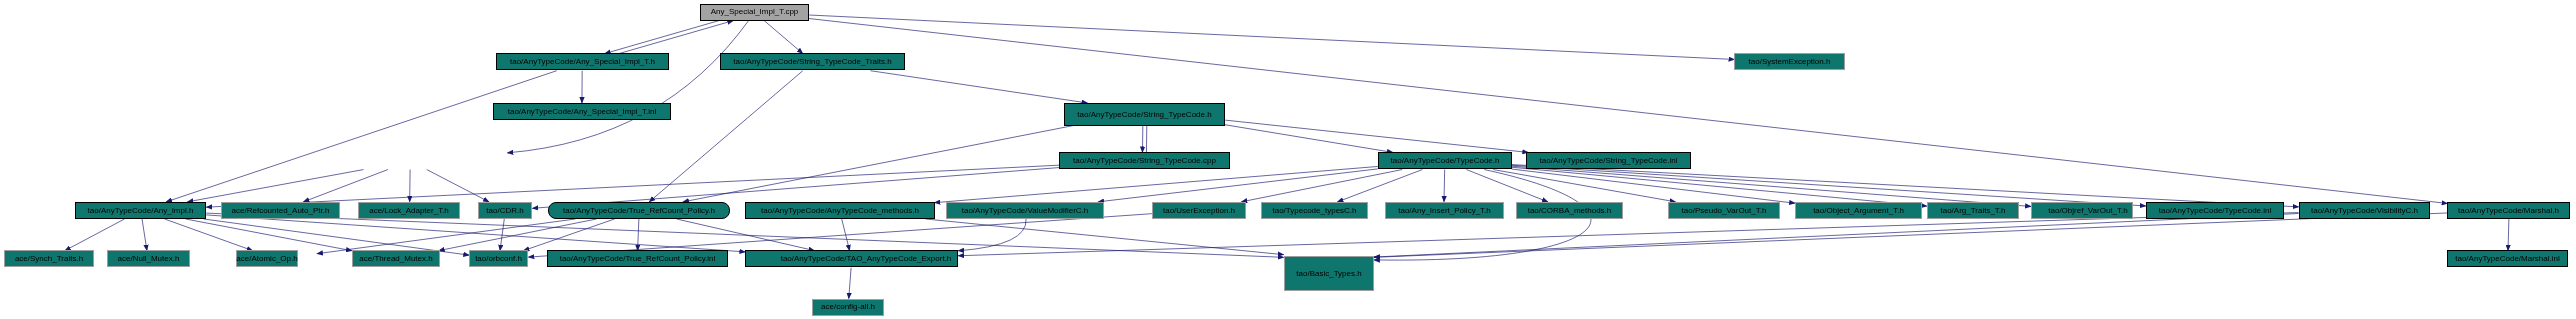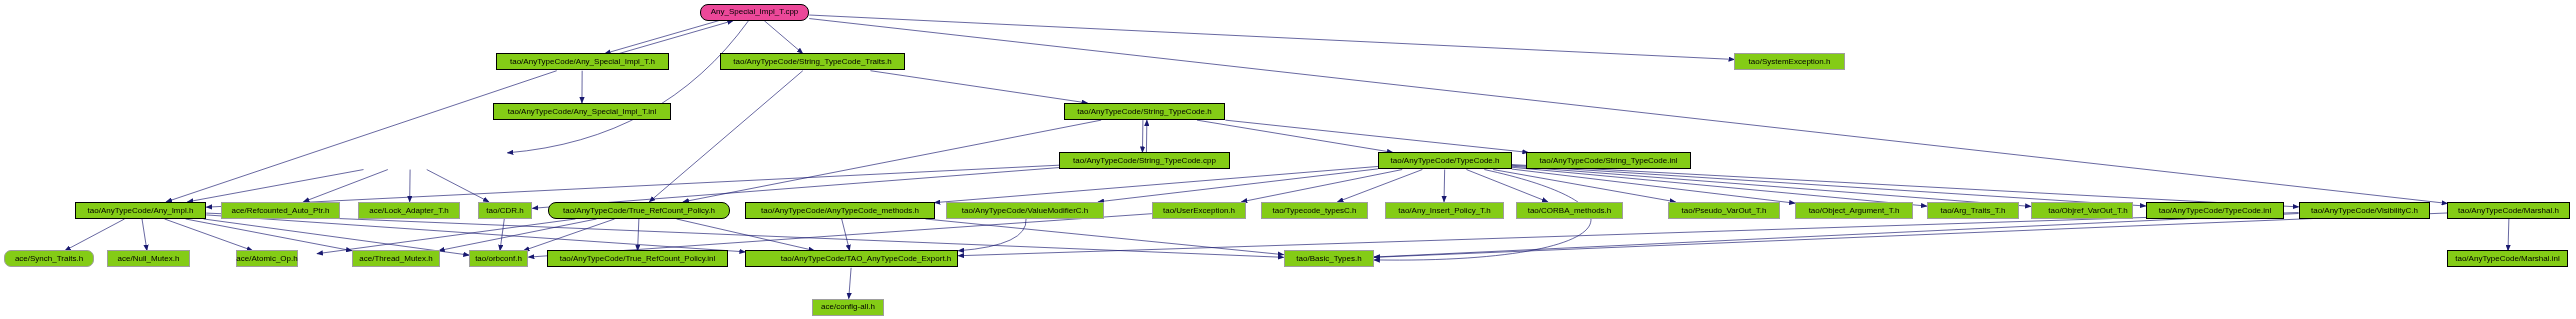--- a/index.html
+++ b/index.html
@@ -8,31 +8,31 @@
     width:2576px; height:320px;
     background:#ffffff;
     font-family:"Liberation Sans", sans-serif;
     overflow:hidden;
   }
   #edges { position:absolute; left:0; top:0; width:2576px; height:320px; }
   .node {
     position:absolute;
     box-sizing:border-box;
     display:flex; align-items:center; justify-content:center;
-    background:#84cc16;
+    background:#0f766e;
     border:0.7px solid #000000;
     color:#000000;
     font-size:8px;
     line-height:1;
     white-space:nowrap;
     cursor:pointer;
   }
   .node.muted { border-color:#9e9e9e; }
   .node.bold  { border-width:1.3px; }
-  .node.root  { background:#ec4899; border-width:1.3px; cursor:default;border-radius:8px; }
+  .node.root  { background:#a3a3a3; border-width:1.3px; cursor:default; }
   path.edge { fill:none; stroke-width:1px; }
 </style>
 </head>
 <body>
 
 <div id="stage">
   <svg id="edges" xmlns="http://www.w3.org/2000/svg" viewBox="0 0 3909 485">
     <defs>
       <marker id="arrow" markerWidth="10" markerHeight="8" refX="9" refY="4" orient="auto" markerUnits="userSpaceOnUse">
         <path d="M0,0 L10,4 L0,8 z" fill="#191970"></path>
@@ -93,46 +93,46 @@
       <path d="M3488,323.68682367918524 L2085,389.7733927434755" class="edge" stroke="#191970" marker-end="url(#arrow)"></path>
       <path d="M3714,322.8632049134562 L2085,390.1697375767728" class="edge" stroke="#191970" marker-end="url(#arrow)"></path>
       <path d="M3807.1486486486488,332 L3805.8513513513512,380" class="edge" stroke="#191970" marker-end="url(#arrow)"></path>
       <path d="M1291.5137931034483,406 L1287.948275862069,453" class="edge" stroke="#191970" marker-end="url(#arrow)"></path>
     </svg>
 <div class="node root" style="left: 700px; top: 4px; width: 109px; height: 16.5px;">Any_Special_Impl_T.cpp</div>
     <div class="node plain" style="left: 496px; top: 53px; width: 173px; height: 17px;">tao/AnyTypeCode/Any_Special_Impl_T.h</div>
     <div class="node plain" style="left: 720px; top: 53px; width: 185px; height: 17px;">tao/AnyTypeCode/String_TypeCode_Traits.h</div>
     <div class="node muted" style="left: 1734px; top: 53px; width: 111px; height: 17px;">tao/SystemException.h</div>
     <div class="node plain" style="left: 493px; top: 103px; width: 178px; height: 17px;">tao/AnyTypeCode/Any_Special_Impl_T.inl</div>
-    <div class="node plain" style="left: 1064px; top: 103px; width: 161px; height: 17px;">tao/AnyTypeCode/String_TypeCode.h</div>
+    <div class="node plain" style="left: 1064px; top: 103px; width: 161px; height: 23px;">tao/AnyTypeCode/String_TypeCode.h</div>
     <div class="node plain" style="left: 1059px; top: 152px; width: 171px; height: 17px;">tao/AnyTypeCode/String_TypeCode.cpp</div>
     <div class="node plain" style="left: 1378px; top: 152px; width: 134px; height: 17px;">tao/AnyTypeCode/TypeCode.h</div>
     <div class="node plain" style="left: 1526px; top: 152px; width: 165px; height: 17px;">tao/AnyTypeCode/String_TypeCode.inl</div>
     <div class="node bold" style="left: 75px; top: 202px; width: 131px; height: 17px;">tao/AnyTypeCode/Any_Impl.h</div>
     <div class="node muted" style="left: 221px; top: 202px; width: 119px; height: 17px;">ace/Refcounted_Auto_Ptr.h</div>
     <div class="node muted" style="left: 358px; top: 202px; width: 102px; height: 17px;">ace/Lock_Adapter_T.h</div>
     <div class="node muted" style="left: 478px; top: 202px; width: 54px; height: 17px;">tao/CDR.h</div>
     <div class="node bold" style="left: 548px; top: 202px; width: 182px; height: 17px; border-radius: 8px;">tao/AnyTypeCode/True_RefCount_Policy.h</div>
     <div class="node bold" style="left: 745px; top: 202px; width: 190px; height: 17px;">tao/AnyTypeCode/AnyTypeCode_methods.h</div>
     <div class="node muted" style="left: 946px; top: 202px; width: 158px; height: 17px;">tao/AnyTypeCode/ValueModifierC.h</div>
     <div class="node muted" style="left: 1152px; top: 202px; width: 94px; height: 17px;">tao/UserException.h</div>
     <div class="node muted" style="left: 1261px; top: 202px; width: 107px; height: 17px;">tao/Typecode_typesC.h</div>
     <div class="node muted" style="left: 1385px; top: 202px; width: 119px; height: 17px;">tao/Any_Insert_Policy_T.h</div>
     <div class="node muted" style="left: 1516px; top: 202px; width: 107px; height: 17px;">tao/CORBA_methods.h</div>
     <div class="node muted" style="left: 1668px; top: 202px; width: 112px; height: 17px;">tao/Pseudo_VarOut_T.h</div>
-    <div class="node muted" style="left: 1795px; top: 202px; width: 118px; height: 17px;">tao/Object_Argument_T.h</div>
+    <div class="node muted" style="left: 1795px; top: 202px; width: 127px; height: 17px;">tao/Object_Argument_T.h</div>
     <div class="node muted" style="left: 1927px; top: 202px; width: 92px; height: 17px;">tao/Arg_Traits_T.h</div>
     <div class="node muted" style="left: 2031px; top: 202px; width: 102px; height: 17px; padding-left: 12px;">tao/Objref_VarOut_T.h</div>
     <div class="node bold" style="left: 2146px; top: 202px; width: 138px; height: 17px; text-align: right;">tao/AnyTypeCode/TypeCode.inl</div>
     <div class="node plain" style="left: 2299px; top: 202px; width: 131px; height: 17px;">tao/AnyTypeCode/VisibilityC.h</div>
     <div class="node bold" style="left: 2447px; top: 202px; width: 123px; height: 17px;">tao/AnyTypeCode/Marshal.h</div>
-    <div class="node muted" style="left: 4px; top: 250px; width: 90px; height: 17px; border-radius: 7px;">ace/Synch_Traits.h</div>
+    <div class="node muted" style="left: 4px; top: 250px; width: 90px; height: 17px;">ace/Synch_Traits.h</div>
     <div class="node muted" style="left: 107px; top: 250px; width: 83px; height: 17px;">ace/Null_Mutex.h</div>
     <div class="node muted" style="left: 236px; top: 250px; width: 62px; height: 17px;">ace/Atomic_Op.h</div>
     <div class="node muted" style="left: 352px; top: 250px; width: 88px; height: 17px;">ace/Thread_Mutex.h</div>
     <div class="node muted" style="left: 469px; top: 250px; width: 59px; height: 17px;">tao/orbconf.h</div>
     <div class="node bold" style="left: 547px; top: 250px; width: 181px; height: 17px;">tao/AnyTypeCode/True_RefCount_Policy.inl</div>
     <div class="node bold" style="left: 745px; top: 250px; width: 213px; height: 17px; padding-left: 29px;">tao/AnyTypeCode/TAO_AnyTypeCode_Export.h</div>
-    <div class="node muted" style="left: 1284px; top: 250px; width: 90px; height: 17px;">tao/Basic_Types.h</div>
+    <div class="node muted" style="left: 1284px; top: 256px; width: 90px; height: 35px;">tao/Basic_Types.h</div>
     <div class="node bold" style="left: 2447px; top: 250px; width: 121px; height: 17px;">tao/AnyTypeCode/Marshal.inl</div>
     <div class="node muted" style="left: 812px; top: 299px; width: 72px; height: 16.5px;">ace/config-all.h</div>
   </div>
 
 
 </body></html>

